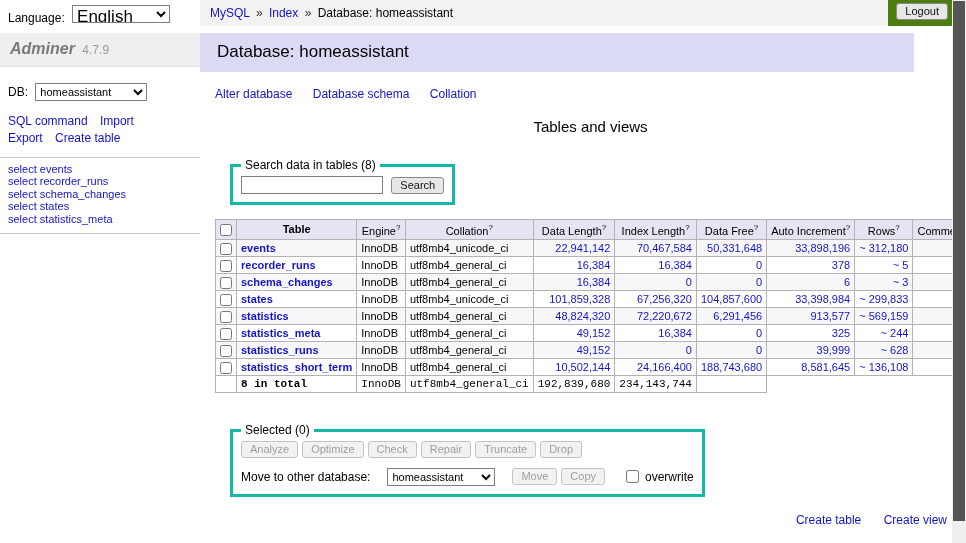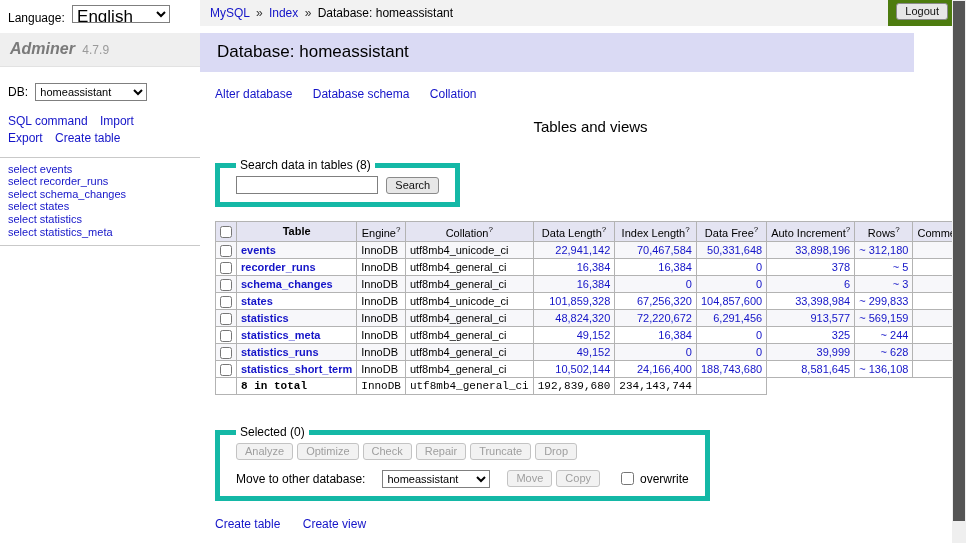--- a/index.html
+++ b/index.html
@@ -30,21 +30,21 @@
   .side-links a{margin-right:9px;}
   .table-list{list-style:none;margin:10px 0 0;padding:5px 8px 7px;border-top:1px solid #c9c9c9;border-bottom:1px solid #c9c9c9;font-size:11px;}
   .table-list li{line-height:12.6px;white-space:nowrap;}
   
   .main{flex:1;min-width:0;}
   .main h2{margin:7px 52px 0 0;padding:9px 17px 10px;font-size:17px;font-weight:normal;background:var(--title-bg);}
   .content{padding-left:15px;}
   .db-actions{margin:15px 0 0;}
   .db-actions a{margin-right:17px;}
   h3{font-size:15px;font-weight:normal;margin:17px 0 0;text-align:center;}
-  fieldset{display:inline-block;border:5px solid #14b8a6;padding:4px 16px 8px;margin:9px 0 0;}
+  fieldset{display:inline-block;border:3px solid #14b8a6;padding:4px 8px 8px;margin:9px 15px 0;}
   legend{padding:0 4px;}
   .search-fs input[type=text]{width:142px;height:18px;border:1px solid #7f7f7f;font-size:12px;padding:0 3px;vertical-align:middle;}
   .search-fs .btn{margin-left:5px;vertical-align:middle;}
   
   .tables-grid{border-collapse:collapse;table-layout:fixed;margin-top:14px;font-size:11px;}
   .tables-grid th,.tables-grid td{border:1px solid #b3b3b3;padding:1px 4px;height:13px;line-height:14px;overflow:hidden;white-space:nowrap;}
   .tables-grid thead td,.tables-grid thead th{background:var(--thead-bg);font-weight:normal;text-align:center;}
   .tables-grid thead th.th-name{font-weight:bold;}
   .tables-grid tbody tr:nth-child(odd){background:#f7f7fa;}
   .tables-grid td.num{text-align:right;}
@@ -55,21 +55,21 @@
   sup{font-size:8px;}
   .w-check{width:20px;}.w0{width:124px;}.w1{width:44px;}.w2{width:98px;}.w3{width:66px;}
   .w4{width:70px;}.w5{width:64px;}.w6{width:78px;}.w7{width:56px;}.w8{width:50px;}
   
   .selected-fs{margin-top:16px;width:404px;}
   .sel-buttons .btn{margin-right:4px;}
   .move-row{margin-top:9px;display:flex;align-items:center;gap:17px;white-space:nowrap;}
   .move-row select{width:108px;height:18px;font-size:11px;}
   .move-btns{display:inline-flex;gap:4px;}
   .overwrite-wrap{display:inline-flex;align-items:center;gap:3px;}
-  .bottom-links{margin:16px 0 12px;}
+  .bottom-links{margin:16px 0 12px;text-align:right;}
   .bottom-links a{margin-right:19px;}
   
   .scrollbar{position:absolute;top:0;right:0;width:14px;height:543px;background:#efefef;}
   .scroll-thumb{position:absolute;top:1px;left:1px;width:12px;height:520px;background:#555;}
 </style>
 </head>
 <body>
 
 <div class="topbar">
   <div class="lang">
@@ -106,21 +106,20 @@
       <a>SQL command</a>
       <a>Import</a><br>
       <a>Export</a>
       <a>Create table</a>
     </p>
     <ul class="table-list">
         <li><a>select</a> <a>events</a></li>
         <li><a>select</a> <a>recorder_runs</a></li>
         <li><a>select</a> <a>schema_changes</a></li>
         <li><a>select</a> <a>states</a></li>
-        <li><a>select</a> <a>statistics</a></li>
         <li><a>select</a> <a>statistics_meta</a></li>
       </ul>
   </aside>
 
   <main class="main">
     <h2>Database: homeassistant</h2>
     <div class="content">
       <p class="db-actions">
         <a>Alter database</a>
         <a>Database schema</a>

